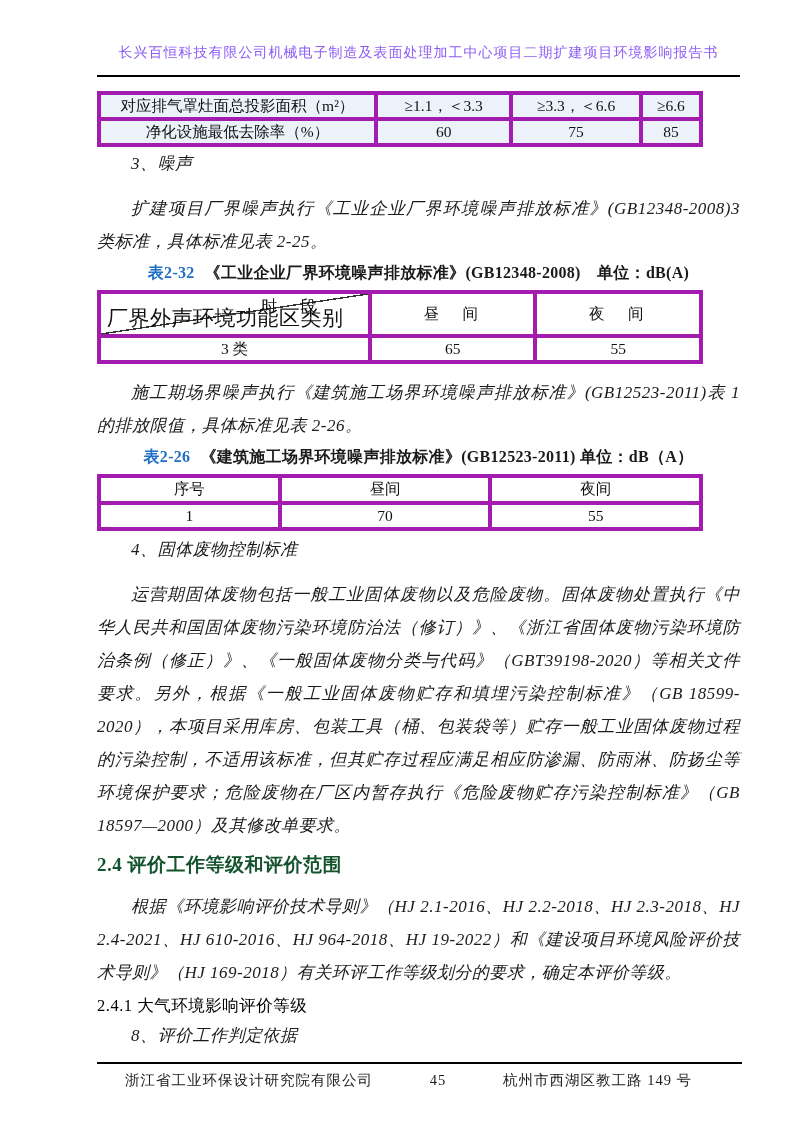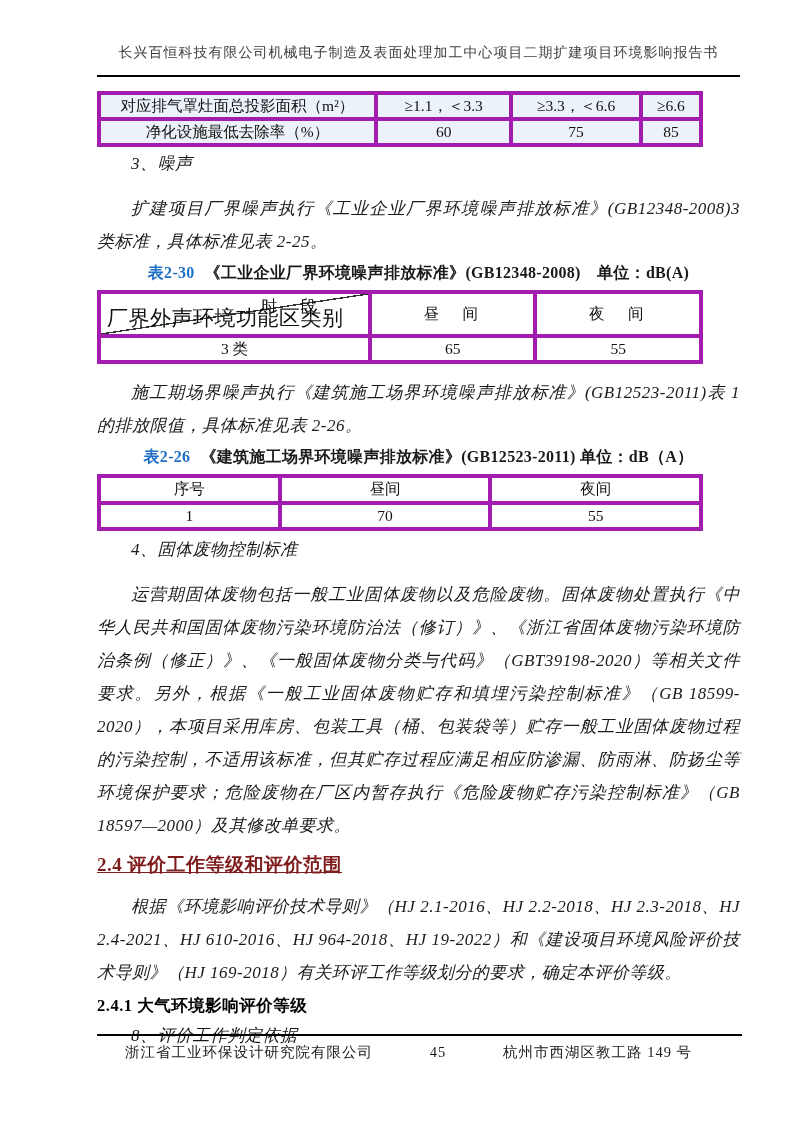--- a/index.html
+++ b/index.html
@@ -12,21 +12,21 @@
     background: #ffffff;
     font-family: "Liberation Serif", "DejaVu Serif", serif;
     color: #1a1a1a;
     padding: 44px 60px 0 97px;
     overflow: hidden;
   }
   .doc-header { text-align: center; }
   .doc-header .title {
     font-size: 14px;
     letter-spacing: 1px;
-    color: #404040;
+    color: #8b5cf6;
     white-space: nowrap;
   }
   .header-rule {
     border: none;
     border-top: 2.5px solid #000;
     margin-top: 13px;
     width: 100%;
   }
 
   
@@ -87,36 +87,35 @@
     font-size: 21px; letter-spacing: 0.5px;
   }
   table.noise25 td { height: 21px; }
   table.noise25 td.col-period { height: 44px; font-size: 15.5px; letter-spacing: 4px; margin-top: 6px; }
 
   .h-24 {
     font-size: 19px;
     font-weight: bold;
     letter-spacing: 0.5px;
     margin: 10px 0 4px 0;
-    color: #7f1d1d;
-    text-decoration: underline;
+    color: #14532d;
   }
   .h-241 {
     font-size: 16.5px;
-    font-weight: bold;
+    font-weight: normal;
     letter-spacing: 0.5px;
     margin: 6px 0 2px 0;
     color: #000;
   }
 
   .doc-footer {
     position: absolute;
     left: 97px;
     right: 58px;
-    top: 1034px;
+    top: 1062px;
   }
   .footer-rule { border: none; border-top: 2px solid #000; }
   .footer-row {
     display: flex;
     justify-content: space-between;
     align-items: baseline;
     padding: 7px 50px 0 28px;
     font-size: 14.5px;
     letter-spacing: 1px;
   }
@@ -152,21 +151,21 @@
         <td>75</td>
         <td>85</td>
       </tr>
     </tbody>
   </table>
 
   <div class="body-text sub-item">3、噪声</div>
   <p class="body-text indent">扩建项目厂界噪声执行《工业企业厂界环境噪声排放标准》(GB12348-2008)3 类标准，具体标准见表 2-25。</p>
 
   <div class="tbl-caption">
-    <span class="cap-id">表2-30</span><span>《工业企业厂界环境噪声排放标准》(GB12348-2008)　单位：dB(A)</span>
+    <span class="cap-id">表2-32</span><span>《工业企业厂界环境噪声排放标准》(GB12348-2008)　单位：dB(A)</span>
   </div>
 
   <table class="std noise25">
     <colgroup>
       <col style="width:45%">
         <col style="width:27.5%">
         <col style="width:27.5%">
     </colgroup>
     <tbody>
       <tr>

